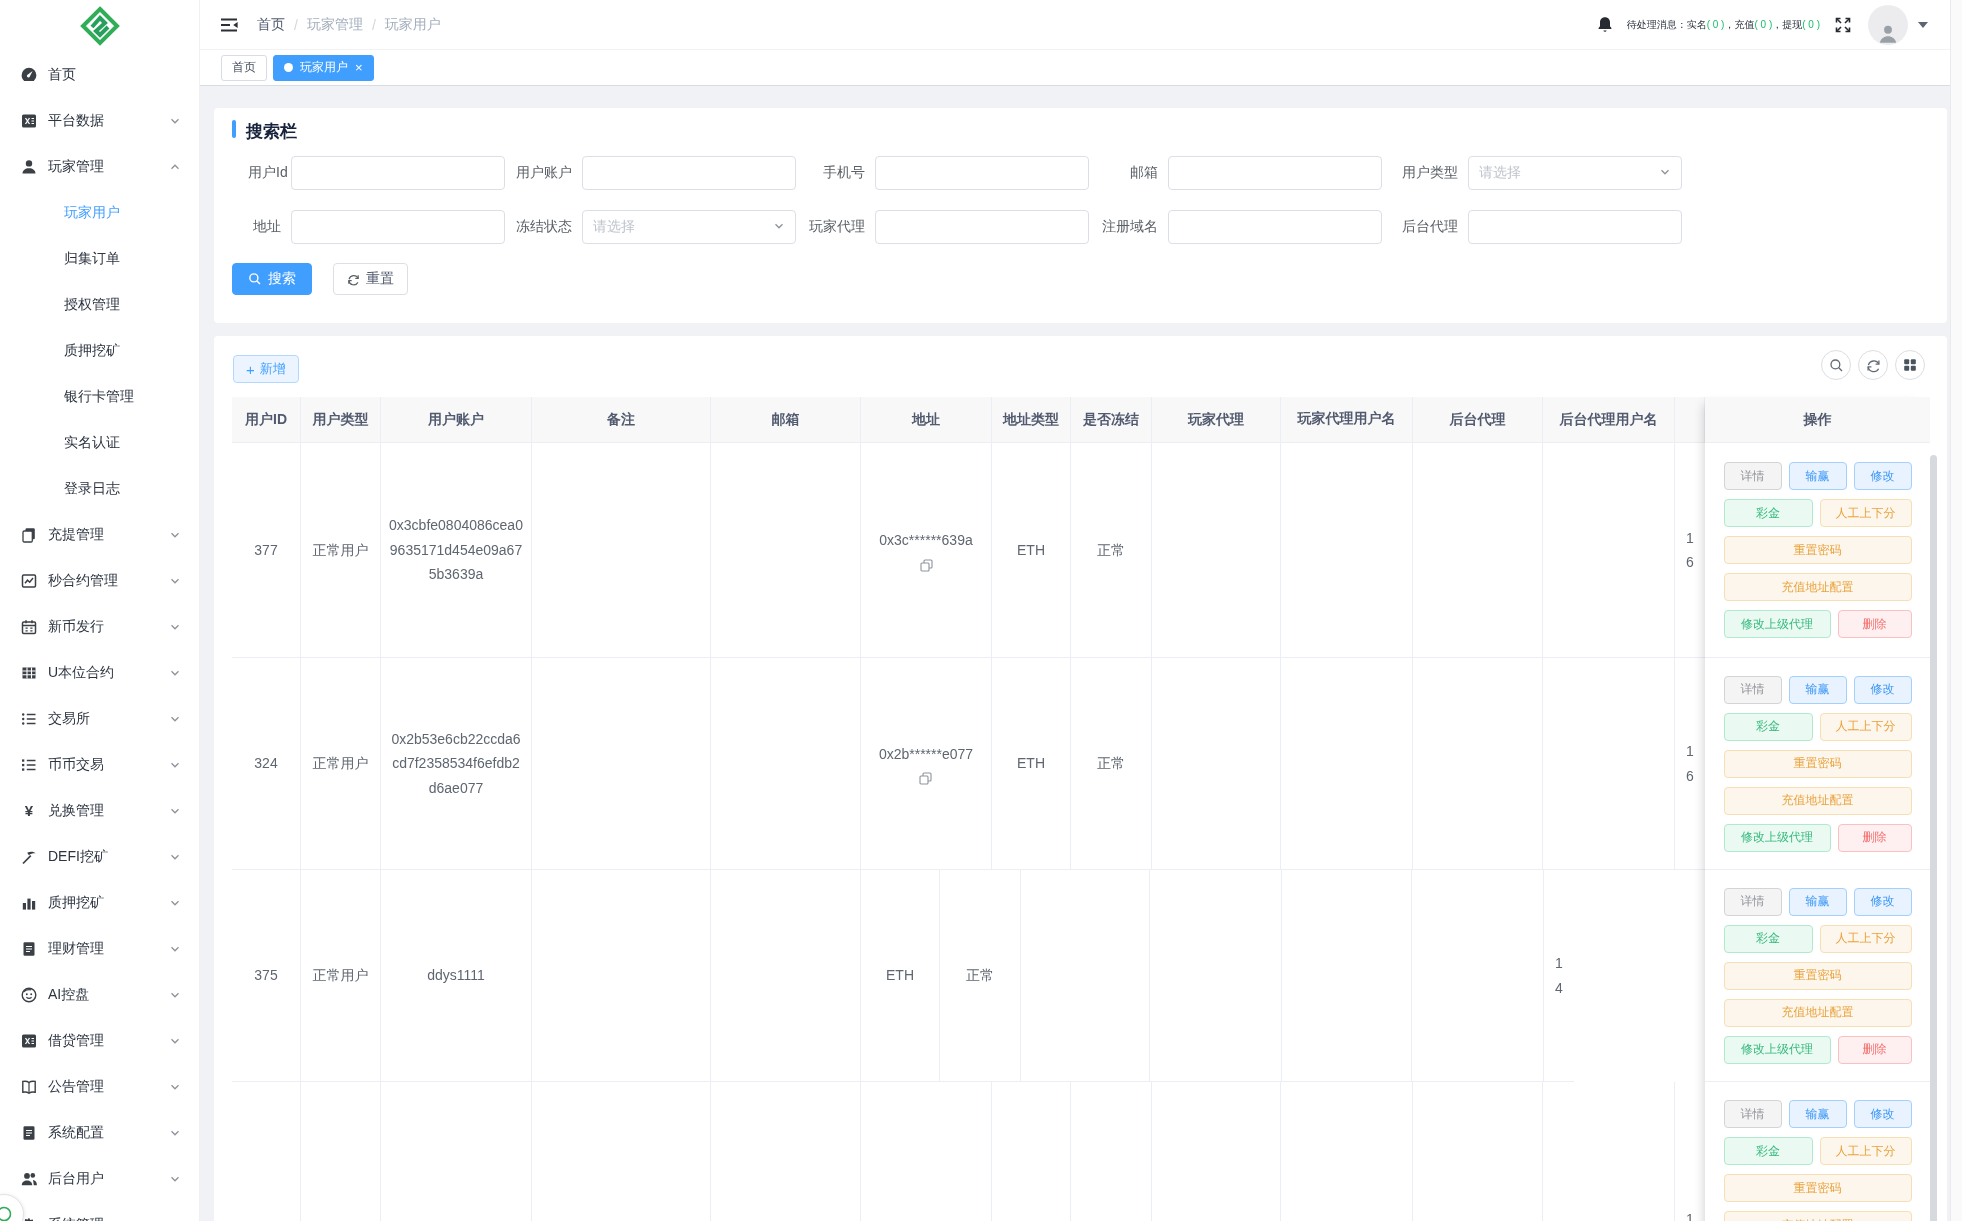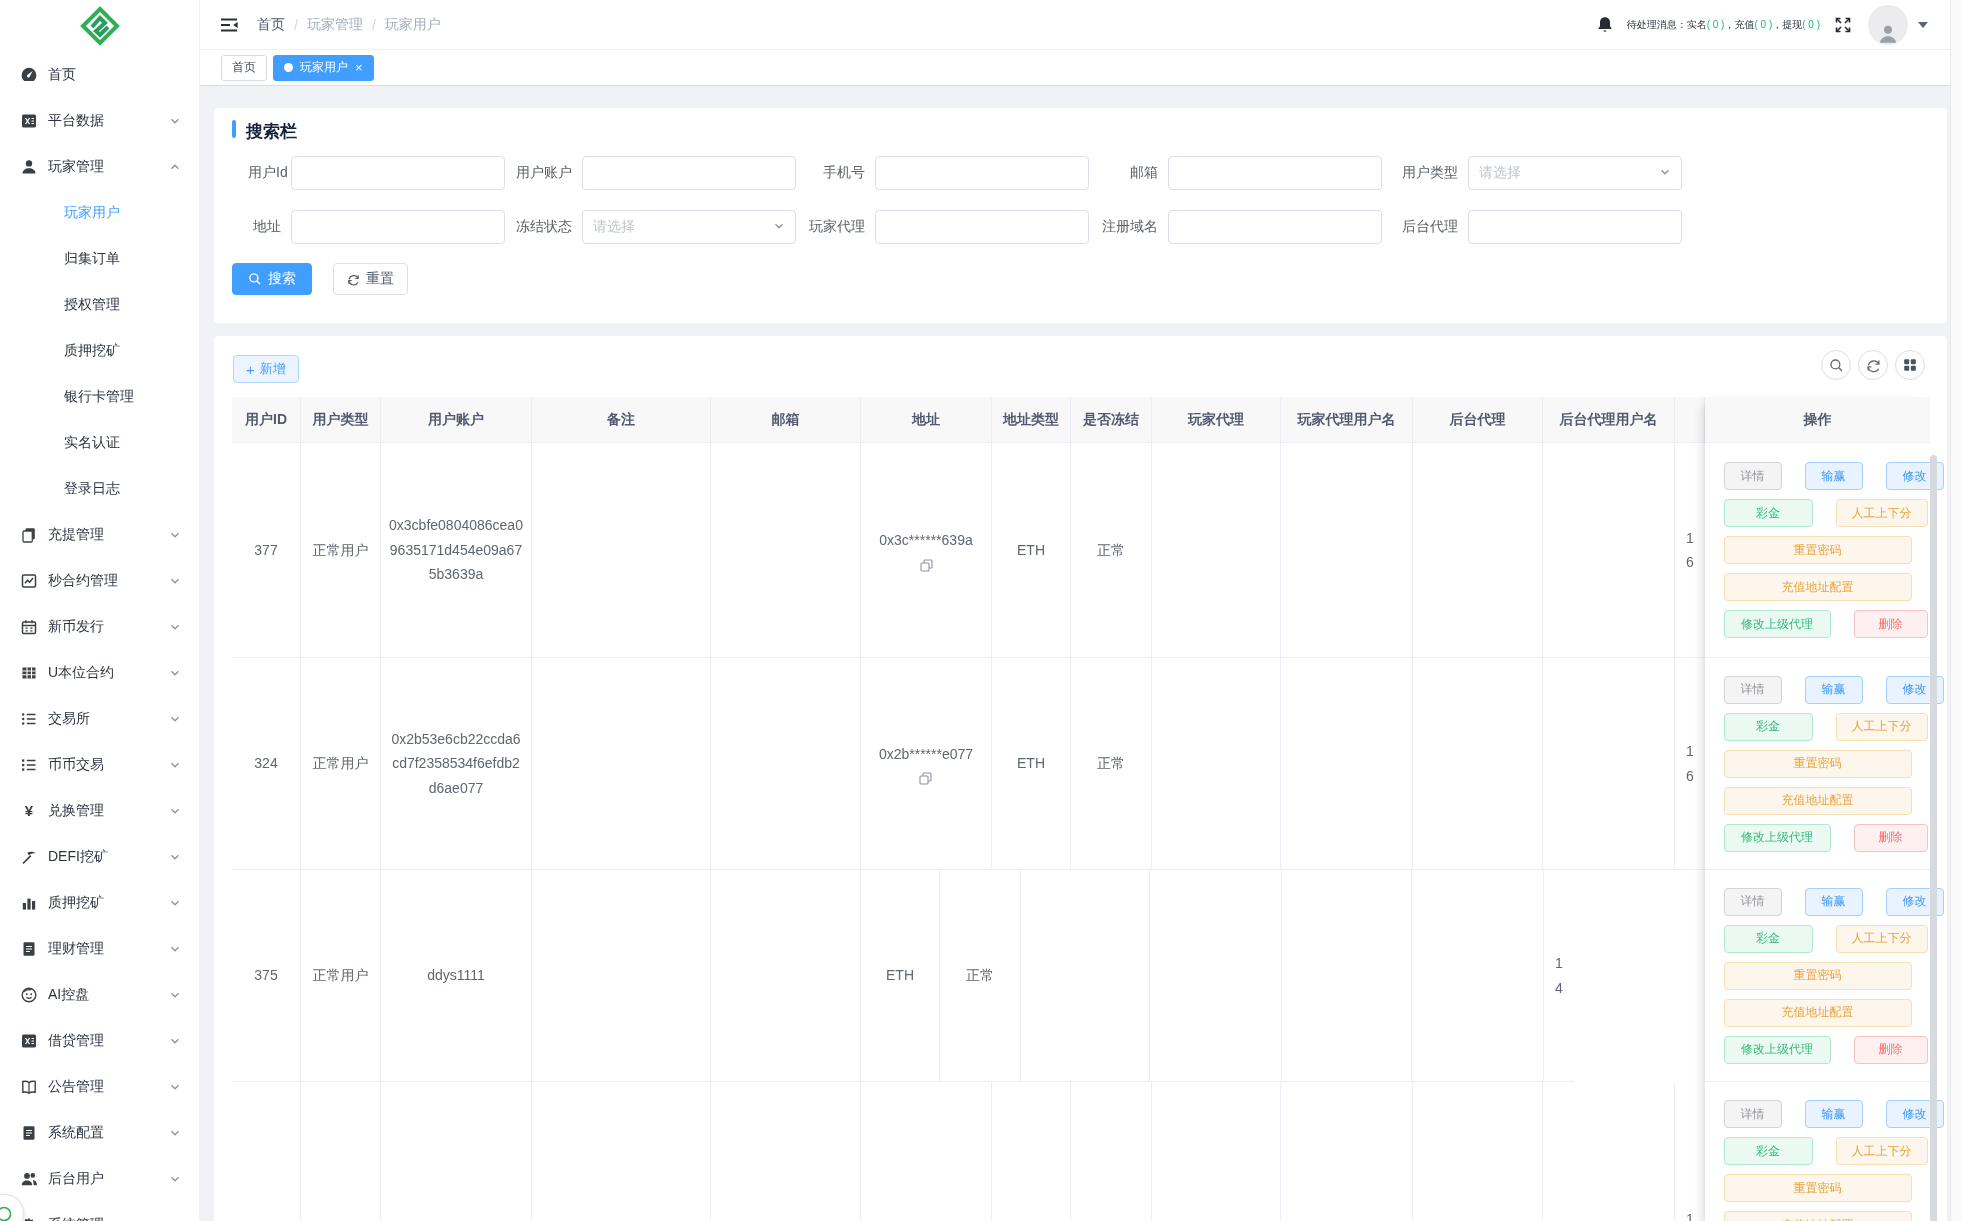--- a/index.html
+++ b/index.html
@@ -74,21 +74,21 @@
   .clip-cell { justify-content: flex-start; padding-left: 8px; overflow: hidden; border-right: none; }
   .addr-wrap { display: flex; flex-direction: column; align-items: center; gap: 6px; }
   .copy-icon { display: inline-flex; cursor: pointer; }
 
   .tbl-op { position: absolute; right: 0; top: 0; width: 225px; background: #fff; box-shadow: -8px 0 10px -7px rgba(0,0,0,.18); }
   .op-head { height: 46px; background: #f8f8f9; display: flex; align-items: center; justify-content: center; font-weight: 600; color: #515a6e; font-size: 14px; border-bottom: 1px solid #ebeef5; }
   .op-cell { display: flex; justify-content: center; align-items: center; border-bottom: 1px solid #ebeef5; }
   .op-cell.top { align-items: flex-start; }
   .op-cell.top .op-stack { margin-top: 18px; }
   .op-stack { width: 188px; display: flex; flex-direction: column; gap: 9px; }
-  .op-row { display: flex; gap: 23px; }
+  .op-row { display: flex; gap: 7px; justify-content: center; }
   .abtn { height: 28px; border-radius: 4px; font-size: 12px; display: inline-flex; align-items: center; justify-content: center; cursor: pointer; border: 1px solid transparent; flex: none; white-space: nowrap; }
   .b-default { background: #f4f4f5; border-color: #d3d4d6; color: #909399; }
   .b-primary { background: #e8f3ff; border-color: #a3d0fd; color: #3d97f7; }
   .b-success { background: #eafaf2; border-color: #b0e9cd; color: #35b97c; }
   .b-warning { background: #fdf6ec; border-color: #f6dfb2; color: #e9a23b; }
   .b-danger  { background: #fef0f0; border-color: #fac1c1; color: #f56c6c; }
 
   .v-thumb { position: absolute; right: 10px; top: 119px; width: 7px; height: 890px; background: #d6d9dd; border-radius: 4px; }
 
   .right-strip { position: absolute; right: 0; top: 0; width: 12px; height: 1221px; background: #fafafa; border-left: 1px solid #e8eaec; z-index: 40; }
@@ -566,21 +566,21 @@
           <div class="t-row">
             <div class="c hc" style="width: 69px;">用户ID</div>
             <div class="c hc" style="width: 80px;">用户类型</div>
             <div class="c hc" style="width: 151px;">用户账户</div>
             <div class="c hc" style="width: 179px;">备注</div>
             <div class="c hc" style="width: 150px;">邮箱</div>
             <div class="c hc" style="width: 131px;">地址</div>
             <div class="c hc" style="width: 79px;">地址类型</div>
             <div class="c hc" style="width: 81px;">是否冻结</div>
             <div class="c hc" style="width: 129px;">玩家代理</div>
-            <div class="c hc" style="width: 132px;">玩家代理用户名</div>
+            <div class="c hc" style="width: 132px; font-family: Liberation Serif, serif;">玩家代理用户名</div>
             <div class="c hc" style="width: 130px;">后台代理</div>
             <div class="c hc" style="width: 132px;">后台代理用户名</div>
             <div class="c hc" style="width: 30px;"></div>
           </div>
           <div class="t-row">
             <div class="c" style="width: 69px; height: 215px;">377</div>
             <div class="c" style="width: 80px; height: 215px;">正常用户</div>
             <div class="c" style="width: 151px; height: 215px;">0x3cbfe0804086cea09635171d454e09a675b3639a</div>
             <div class="c" style="width: 179px; height: 215px;"></div>
             <div class="c" style="width: 150px; height: 215px;"></div>

